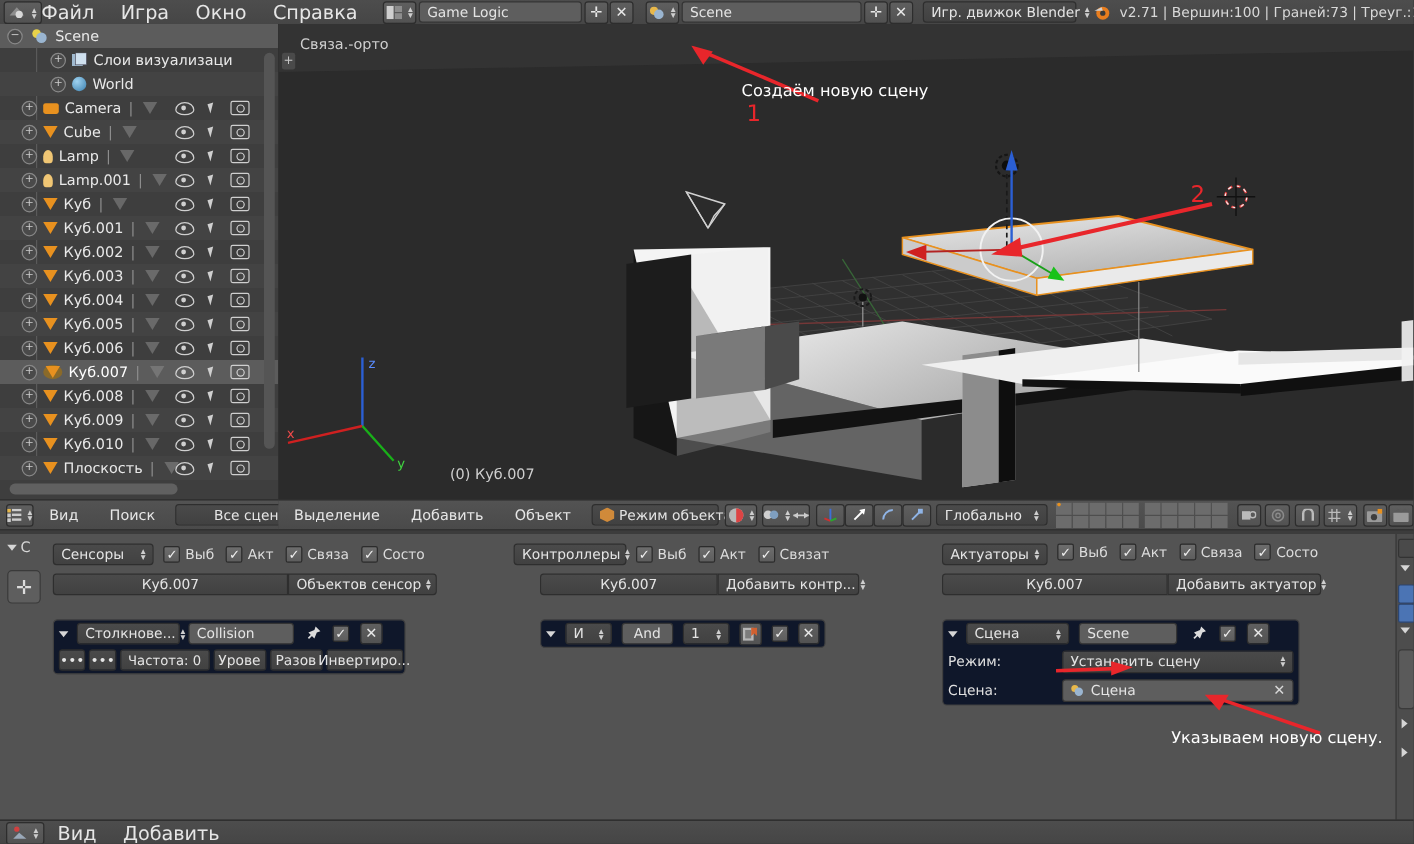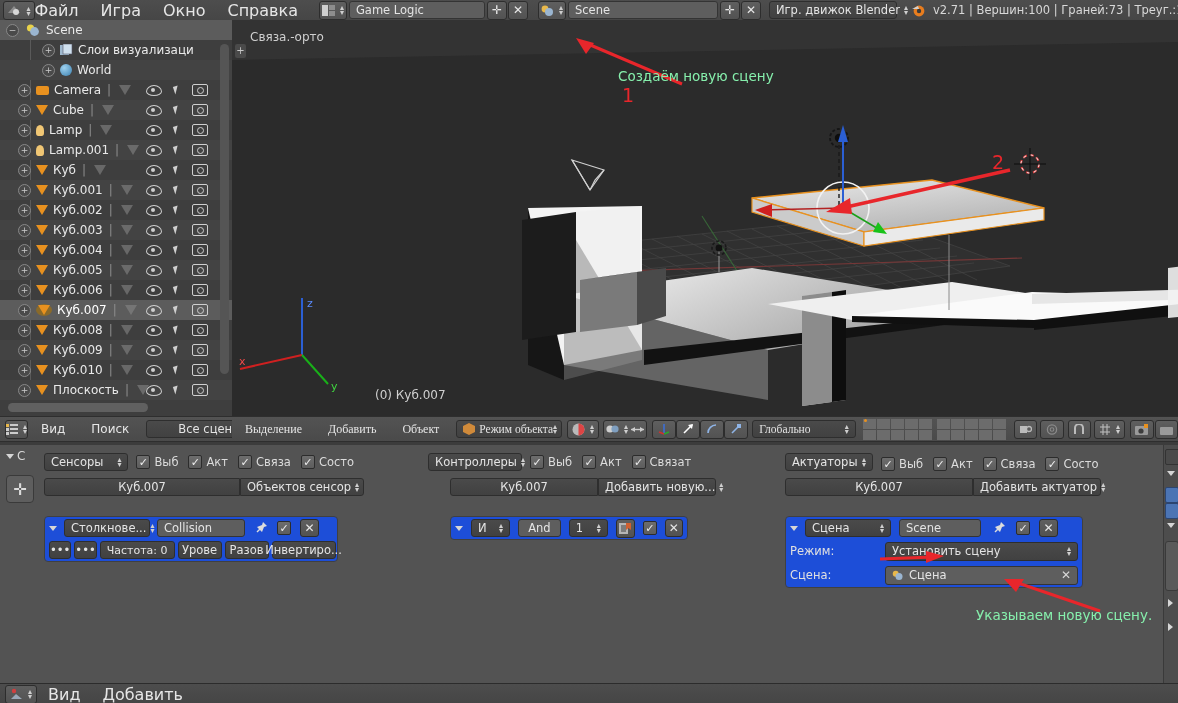--- a/index.html
+++ b/index.html
@@ -72,33 +72,33 @@
   .eye:after{content:"";position:absolute;left:4.3px;top:2px;width:4px;height:4px;border-radius:50%;background:#cfcfcf;}
   .cursoric{width:0;height:0;border-left:5px solid #cfcfcf;border-bottom:8px solid transparent;transform:rotate(-18deg);}
   .camic{width:14px;height:10px;border:1.4px solid #cfcfcf;border-radius:2px;position:relative;}
   .camic:after{content:"";position:absolute;left:3.5px;top:2px;width:5px;height:5px;border-radius:50%;border:1.2px solid #cfcfcf;}
   #outscroll{right:3px;top:24px;width:9px;height:330px;border-radius:5px;background:#555;}
   #outhscroll{left:8px;bottom:4px;width:140px;height:9px;border-radius:5px;background:#606060;}
 
   
   #viewport{left:232px;top:20px;width:946px;height:396px;background:#2b2b2b;overflow:hidden;}
   .vplabel{font-size:12px;color:#cfcfcf;}
-  .redanno{color:#86efac;font-size:13.5px;white-space:nowrap;}
+  .redanno{color:#ffffff;font-size:13.5px;white-space:nowrap;}
   .rednum{color:#e8262b;font-size:19px;}
 
   
   .ehdr{height:26px;background:linear-gradient(to bottom,#535353,#4a4a4a);
     display:flex;align-items:center;box-sizing:border-box;
     border-top:1px solid #2e2e2e;border-bottom:1px solid #2e2e2e;}
   .ehdr .menuitem{font-size:12px;padding:0 13px;}
 
   
   #logic{left:0;top:445px;width:1163px;height:238px;background:#535353;}
   #proppanel{left:1163px;top:445px;width:15px;height:238px;background:#4d4d4d;border-left:1px solid #3a3a3a;}
-  .lblock{border:1px solid #404040;border-radius:4px;background:#1d4ed8;}
+  .lblock{border:1px solid #404040;border-radius:4px;background:#0f172a;}
   .lrow{display:flex;align-items:center;height:22px;padding:0 4px;gap:3px;}
 
   
   #bottombar{left:0;top:683px;width:1178px;height:20px;
     background:linear-gradient(to bottom,#4d4d4d,#454545);border-top:1px solid #2c2c2c;
     display:flex;align-items:center;}
 
   
   .arrowsvg{position:absolute;pointer-events:none;}
 </style>
@@ -692,21 +692,21 @@
     <span class="spin">
         <i>▴</i>
         <i>▾</i>
       </span>
   </div>
   <div class="menuitem">Вид</div>
   <div class="menuitem">Поиск</div>
   <div class="btn dark" style="width:95px;margin-left:4px;padding-left:31px;">Все сцены</div>
 </div>
 
-<div class="abs ehdr" style="left:232px;top:416px;width:946px;font-family:Liberation Serif, serif;">
+<div class="abs ehdr" style="left:232px;top:416px;width:946px;">
   <div class="menuitem">Выделение</div>
   <div class="menuitem">Добавить</div>
   <div class="menuitem">Объект</div>
   <div class="btn dark" style="width:106px;margin-left:4px;justify-content:flex-start;">
     <svg width="12" height="12" viewBox="0 0 12 12" style="margin-right:4px;flex:none;">
         <polygon points="6,0 12,3 12,9 6,12 0,9 0,3" fill="#d08a3a"></polygon>
       </svg>
     <span>Режим объекта</span>
     <span class="spin" style="margin-left:auto;">
         <i>▴</i>
@@ -940,21 +940,21 @@
           </div>
         <div class="chkrow">
             <span class="chk">✓</span>
             <span>Связат</span>
           </div>
       </div>
     </div>
     <div style="display:flex;margin-top:7px;margin-left:22px;">
       <div class="btn dark ctr" style="width:148px;border-radius:3px 0 0 3px;">Куб.007</div>
       <div class="btn dark" style="width:118px;border-radius:0 3px 3px 0;justify-content:space-between;">
-        <span>Добавить новую...</span>
+        <span>Добавить контр...</span>
         <span class="spin">
             <i>▴</i>
             <i>▾</i>
           </span>
       </div>
     </div>
     <div class="lblock" style="margin-top:20px;margin-left:22px;width:236px;">
       <div class="lrow">
         <div class="arrowdn"></div>
         <div class="btn dark" style="width:40px;margin-left:5px;justify-content:space-between;">
@@ -979,21 +979,21 @@
               <polygon points="7,0 12,0 12,7 9.5,5 7,7" fill="#d06030"></polygon>
             </svg>
         </div>
         <span class="chk" style="margin-left:5px;">✓</span>
         <div class="sqbtn" style="width:17px;height:16px;margin-left:5px;">✕</div>
       </div>
     </div>
   </div>
 
   <div class="abs" style="left:785px;top:8px;width:372px;">
-    <div style="display:flex;align-items:flex-end;">
+    <div style="display:flex;align-items:flex-start;">
       <div class="btn dark" style="width:88px;justify-content:space-between;">
         <span>Актуаторы</span>
         <span class="spin">
             <i>▴</i>
             <i>▾</i>
           </span>
       </div>
       <div style="display:flex;align-items:center;margin-left:8px;">
         <div class="chkrow">
             <span class="chk">✓</span>

